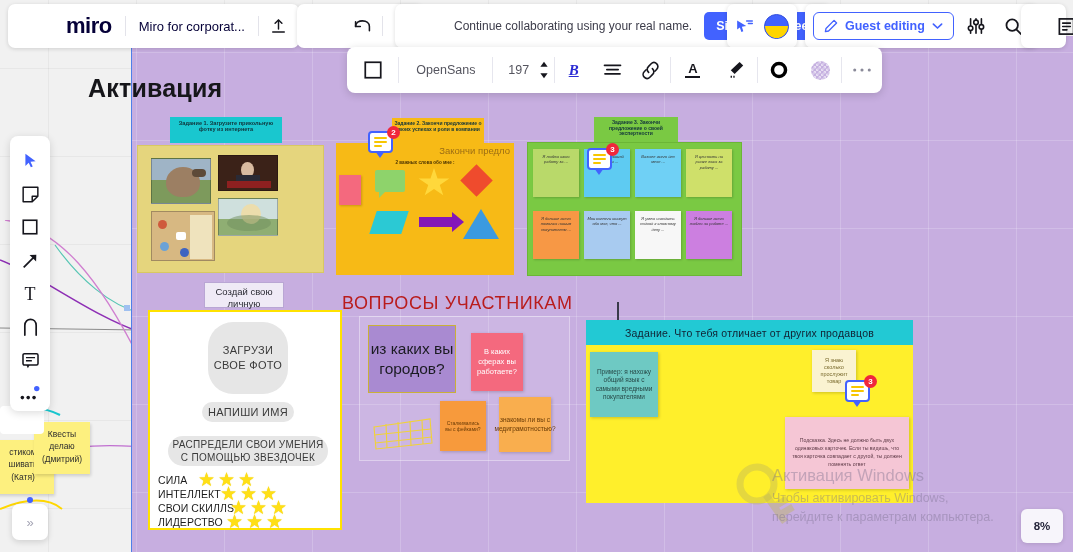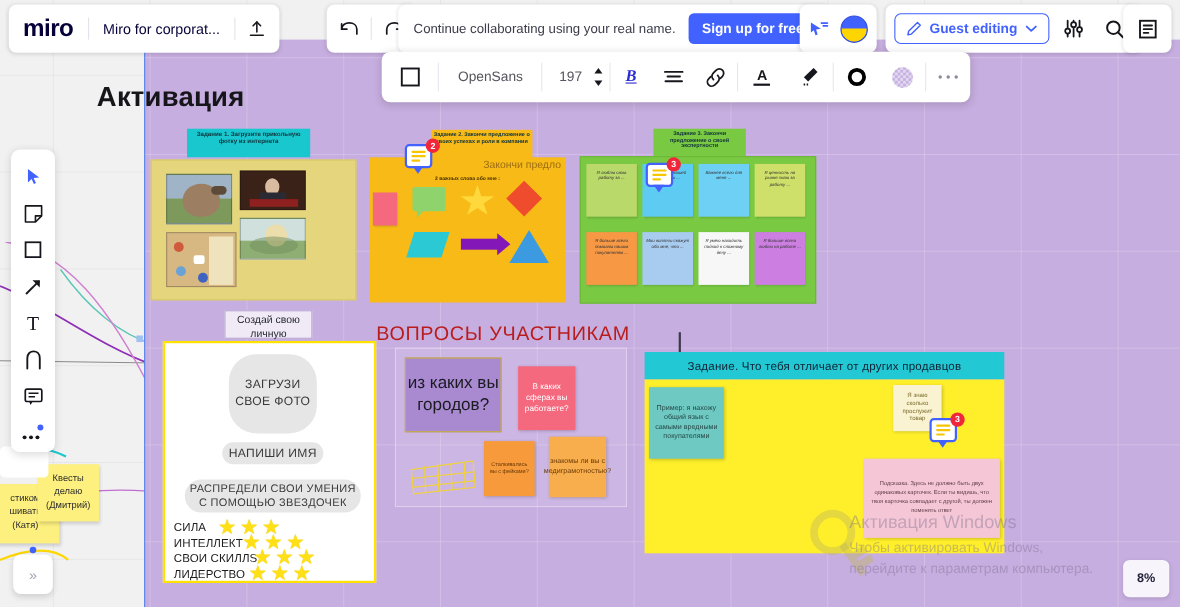--- a/index.html
+++ b/index.html
@@ -153,21 +153,21 @@
     position:absolute; min-width:13px; height:13px; padding:0 3px;
     background:#f0273b; color:#fff; border-radius:7px;
     font-size:8px; font-weight:bold; display:flex;
     align-items:center; justify-content:center;
   }
 
   
   .topbar-group {
     position:absolute; background:#fff; border-radius:7px;
     box-shadow:0 1px 4px rgba(0,0,0,.14);
-    display:flex; align-items:center; height:44px;
+    display:flex; align-items:center; height:44px;padding-left:45px;
   }
   .tb-logo { font-size:22px; font-weight:bold; color:#050038; letter-spacing:-.5px; padding:0 13px; }
   .tb-sep { width:1px; height:20px; background:#e3e3ea; }
   .tb-title { font-size:13px; color:#050038; padding:0 13px; white-space:nowrap; }
   .tb-btn {
     display:flex; align-items:center; justify-content:center;
     width:40px; height:44px; cursor:pointer; color:#050038;
   }
   .promo-text { font-size:12px; color:#3c3c4a; padding:0 12px 0 14px; white-space:nowrap; }
   .signup-btn {
@@ -509,21 +509,21 @@
     </div>
     <div class="tb-sep"></div>
     <div class="tb-btn">
       <svg width="19" height="17" viewBox="0 0 22 18">
         <path d="M19 9 C19 4.5 15 2.5 11 2.5 C6.5 2.5 3 5 3 9 V14" fill="none" stroke="#16161d" stroke-width="1.8" stroke-linecap="round"></path>
         <path d="M19 9 V3.5 M19 9 H13.5" stroke="#16161d" stroke-width="1.8" stroke-linecap="round"></path>
       </svg>
     </div>
   </div>
 
-  <div class="topbar-group" style="left:362px;top:4px;padding-right:10px;">
+  <div class="topbar-group" style="left:395px;top:4px;padding-right:10px;">
     <div class="promo-text">Continue collaborating using your real name.</div>
     <button class="signup-btn">Sign up for free</button>
   </div>
 
   <div class="topbar-group" style="left:727px;top:4px;padding:0 8px;gap:10px;">
     <div style="display:flex;align-items:center;">
       <svg width="19" height="17" viewBox="0 0 22 18">
         <path d="M2.5 2 L13 8.5 L8 9.4 L9.6 14.5 L7.4 15.3 L5.6 10.1 L2.5 12.6 Z" fill="#4262ff"></path>
         <path d="M13.5 2.6 H20 M15.5 5.6 H20" stroke="#4262ff" stroke-width="1.7" stroke-linecap="round"></path>
       </svg>

